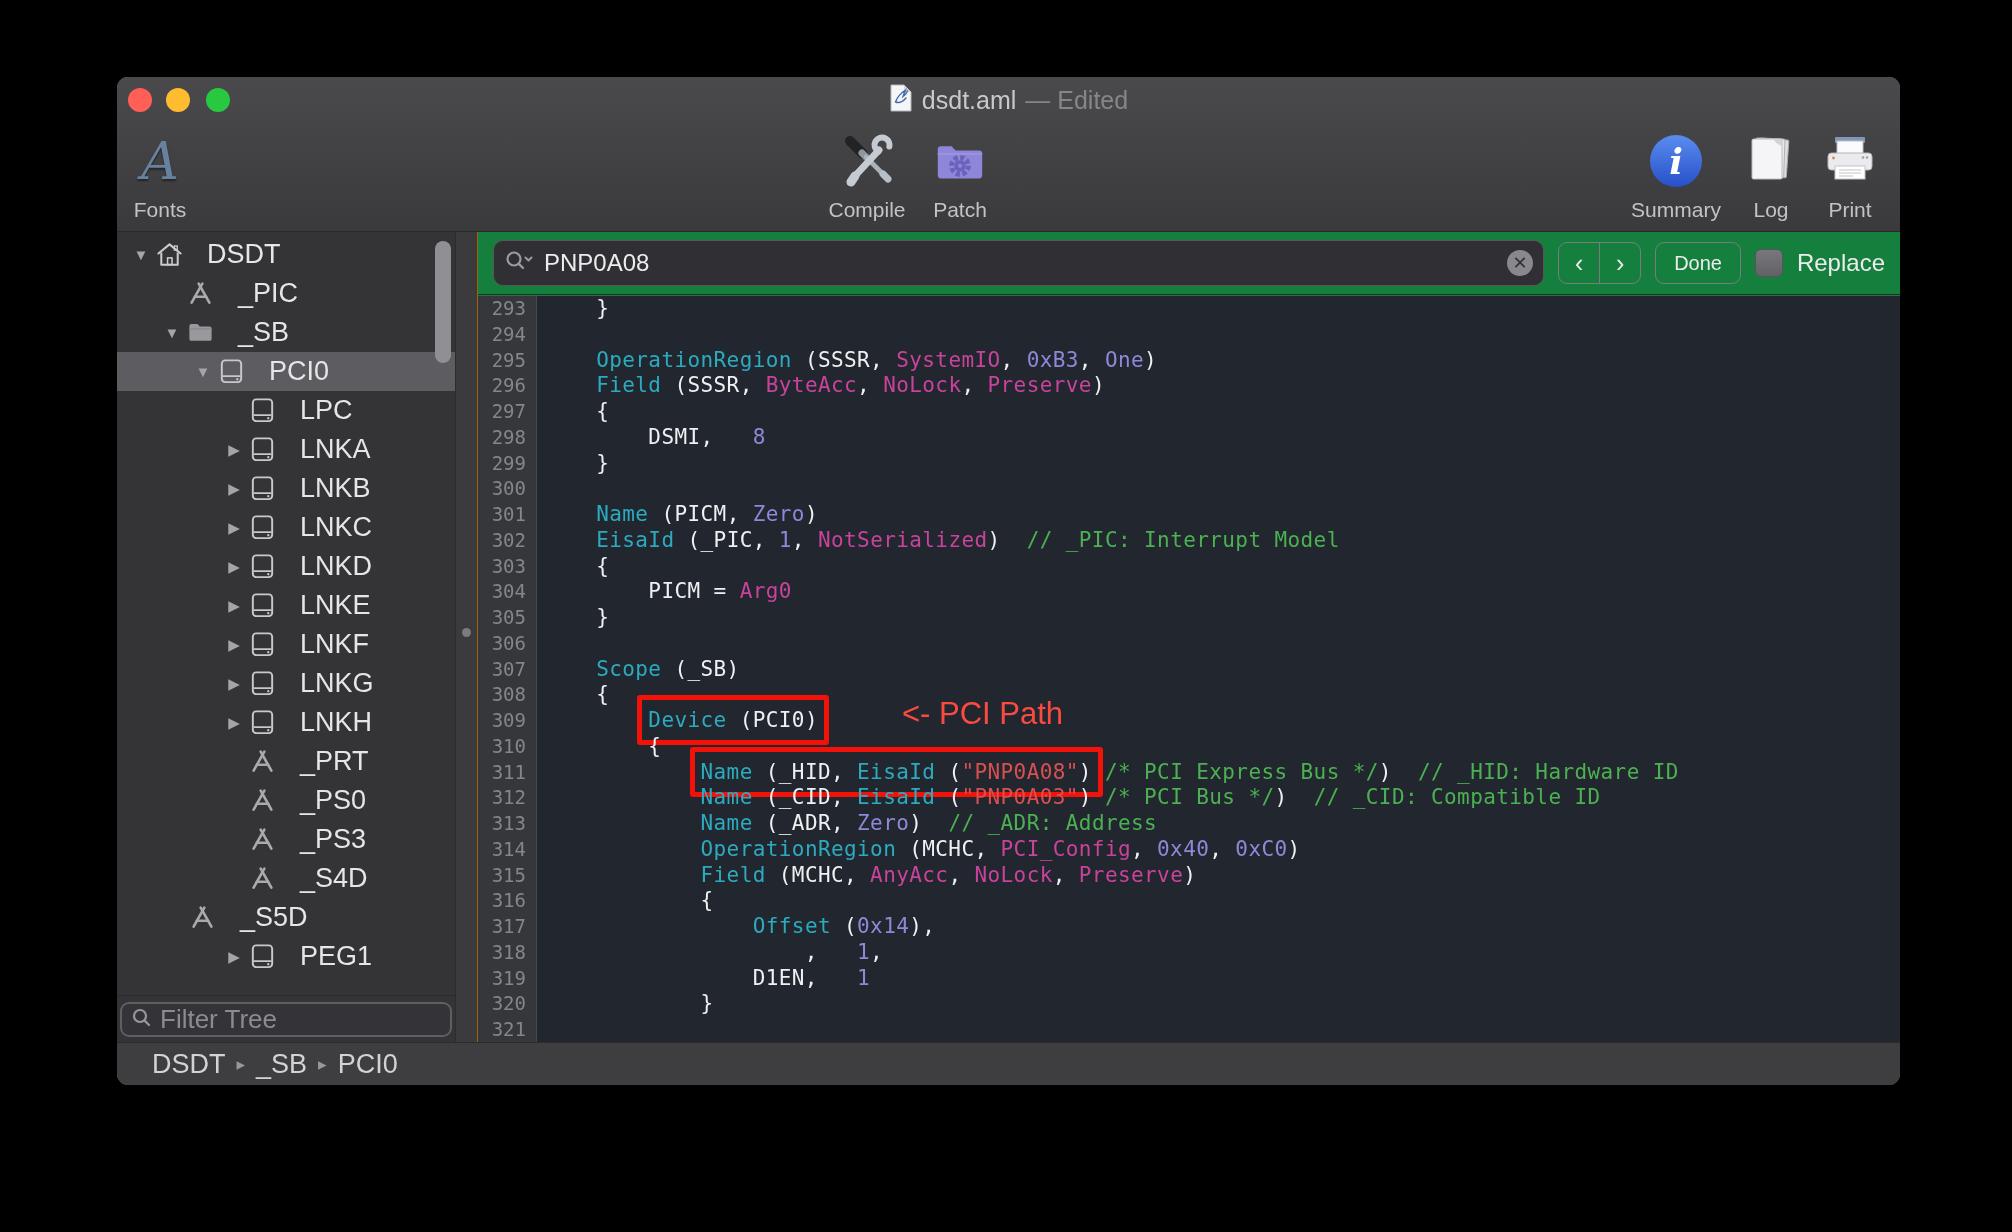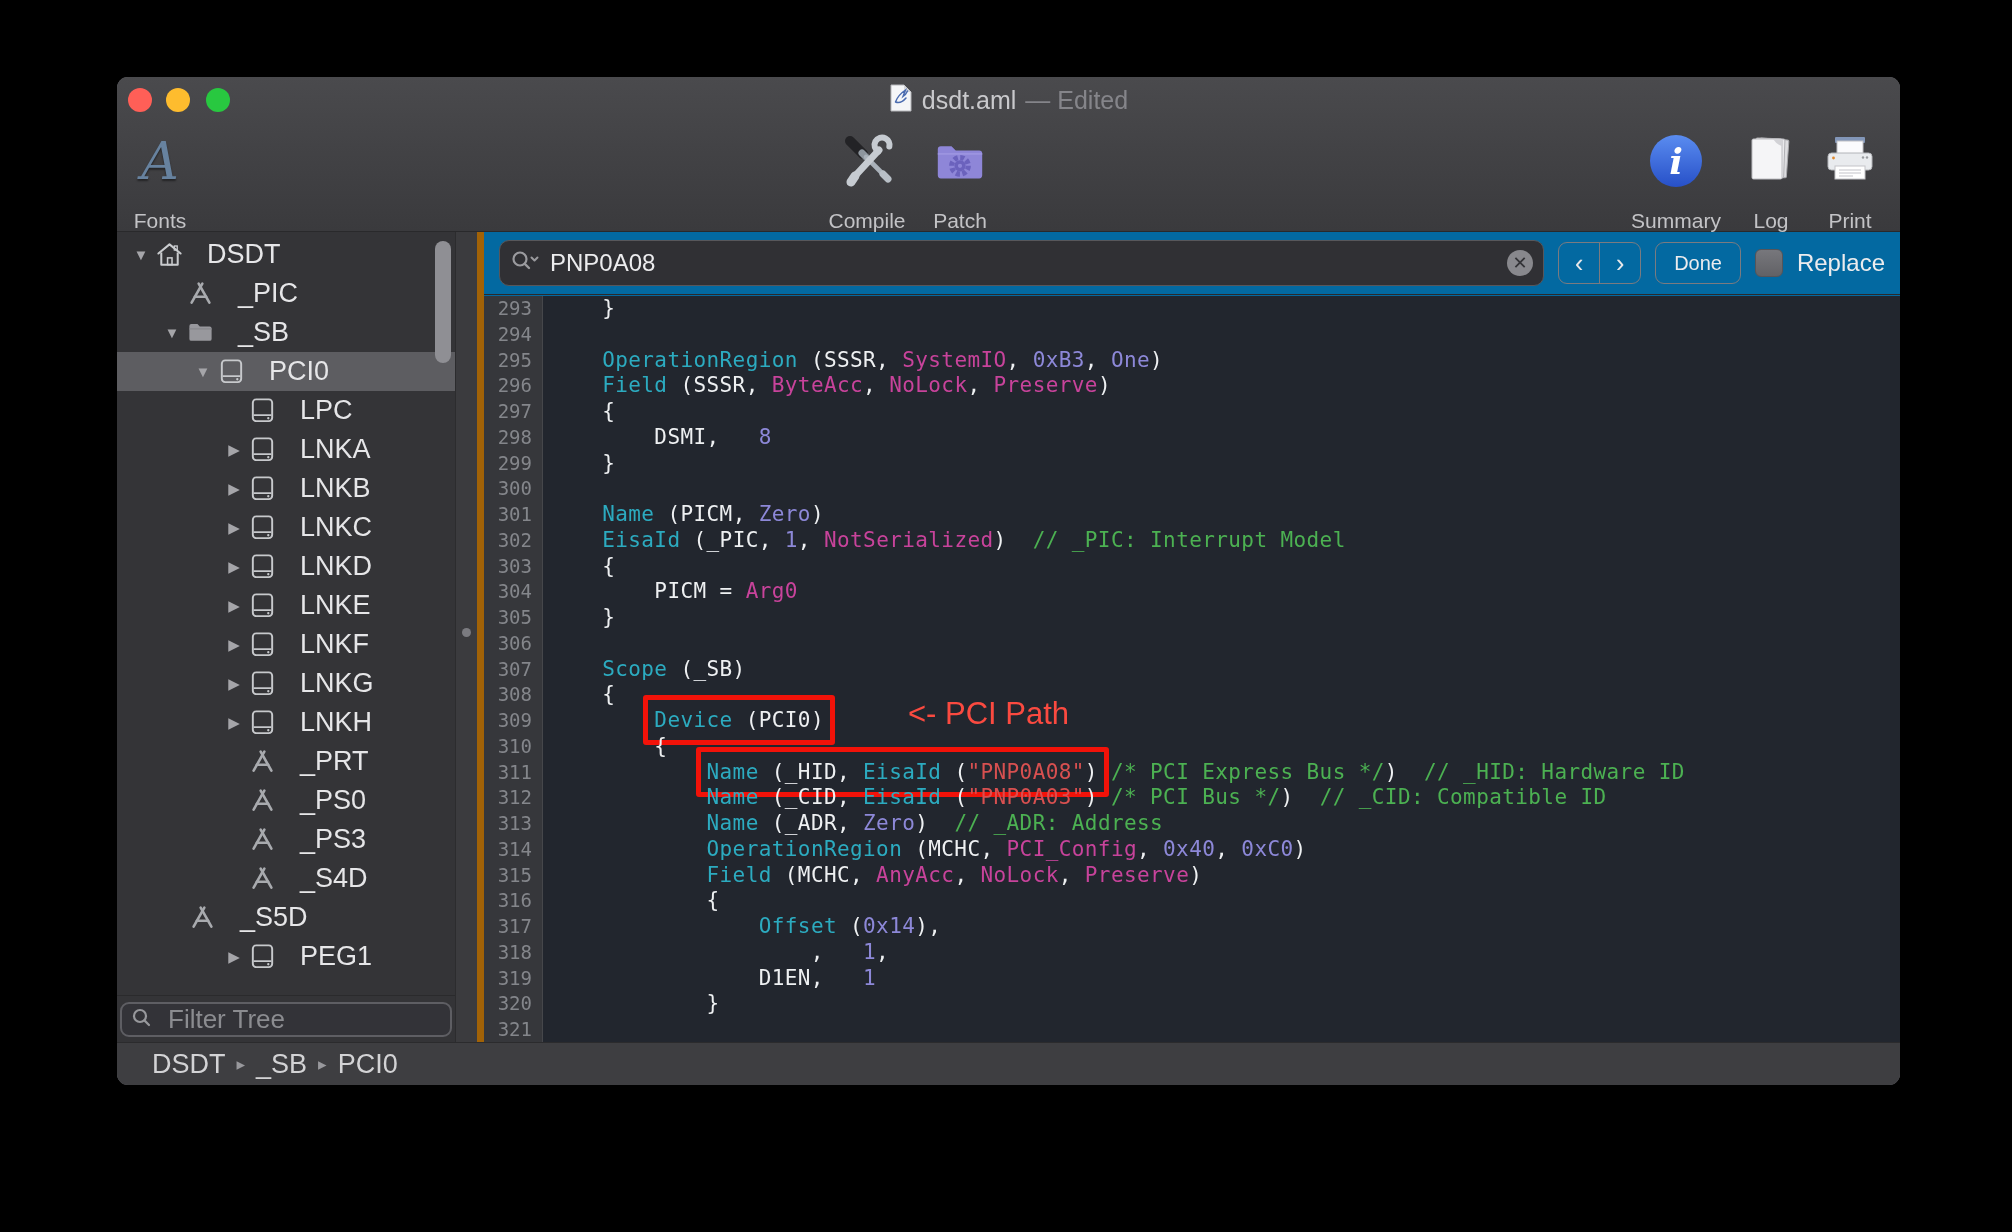--- a/index.html
+++ b/index.html
@@ -11,43 +11,43 @@
   .chrome{position:absolute;left:0;top:0;right:0;height:154px;background:linear-gradient(#4a4a4d,#3a3a3d);
     border-bottom:1px solid #29292b;}
   .titlebar{position:relative;height:46px;text-align:right;}
   .traffic{position:absolute;top:11px;width:24px;height:24px;border-radius:50%;}
   .title-wrap{position:absolute;left:0;right:0;top:0;height:46px;display:flex;align-items:center;justify-content:center;gap:9px;}
   .title-file{font-size:25px;color:#c9c9cc;}
   .title-state{font-size:25px;color:#85858a;}
   .toolbar{position:relative;height:107px;}
   .tb-item{position:absolute;top:2px;width:120px;display:flex;flex-direction:column;align-items:center;cursor:default;}
   .tb-icon{height:72px;display:flex;align-items:center;justify-content:center;}
-  .tb-label{font-size:21px;color:#c3c3c6;margin-top:12px;}
+  .tb-label{font-size:21px;color:#c3c3c6;margin-top:1px;}
   .fonts-a{font-family:"DejaVu Serif",serif;font-style:italic;font-size:52px;color:#67829f;
     text-shadow:0 2px 2px rgba(0,0,0,.45);line-height:1;}
   
   .content{position:absolute;left:0;top:155px;right:0;bottom:43px;display:flex;}
   .sidebar{position:relative;width:338px;background:#343437;flex:none;}
   .tree{position:absolute;left:0;top:0;right:0;height:764px;overflow:hidden;padding-top:3px;box-sizing:border-box;
     border-bottom:1px solid #2a2a2c;}
   .trow{position:relative;height:39px;display:flex;align-items:center;color:#e6e6e8;font-size:27px;white-space:nowrap;}
   .trow.sel{background:#5d5d61;}
   .arrow{width:26px;flex:none;text-align:center;font-size:15px;color:#a5a5a9;}
   .ticon{width:30px;height:30px;flex:none;margin-right:23px;display:flex;align-items:center;justify-content:center;}
   .sb-thumb{position:absolute;right:4px;top:9px;width:16px;height:122px;border-radius:8px;background:#8f8f94;}
   .filterwrap{position:absolute;left:0;right:0;bottom:0;height:46px;}
   .filterbox{position:absolute;left:3px;right:3px;top:6px;height:35px;border:2px solid #5e5e63;border-radius:9px;
-    background:#333338;display:flex;align-items:center;padding:0 9px;box-sizing:border-box;gap:13px;}
+    background:#333338;display:flex;align-items:center;padding:0 9px;box-sizing:border-box;gap:5px;}
   .filterbox input{flex:1;background:transparent;border:none;outline:none;color:#e8e8ea;font-size:26px;
     font-family:inherit;min-width:0;}
   .filterbox input::placeholder{color:#8b8c90;}
   .divider{position:relative;width:21px;background:#3b3b3e;border-left:1px solid #2c2c2e;flex:none;}
   .dimple{position:absolute;left:6px;top:396px;width:9px;height:9px;border-radius:50%;background:#7b7b80;}
   
-  .editor{position:relative;flex:1;background:#0369a1;border-left:7px solid #a16207;min-width:0;}
+  .editor{position:relative;flex:1;background:#15803d;border-left:1px solid #a16207;min-width:0;}
   .searchpanel{height:63px;border-bottom:1px solid #2a2a2c;display:flex;align-items:center;padding:0 15px;gap:14px;box-sizing:border-box;}
   .searchfield{flex:1;height:44px;background:#303034;border:1px solid #57575b;border-radius:10px;
     display:flex;align-items:center;padding:0 10px;gap:8px;min-width:0;}
   .searchfield input{flex:1;background:transparent;border:none;outline:none;color:#ececee;font-size:24px;font-family:inherit;min-width:0;}
   .clearbtn{width:26px;height:26px;flex:none;border-radius:50%;background:#88888d;color:#333337;display:flex;
     align-items:center;justify-content:center;font-size:18px;font-weight:bold;cursor:default;}
   .seg{display:flex;height:40px;border:1.5px solid #7b7b80;border-radius:9px;overflow:hidden;flex:none;}
   .segbtn{width:40px;display:flex;align-items:center;justify-content:center;color:#e8e8ea;font-size:25px;cursor:default;}
   .segbtn:first-child{border-right:1.5px solid #7b7b80;}
   .donebtn{height:40px;padding:0 18px;border:1.5px solid #7b7b80;border-radius:9px;background:transparent;

